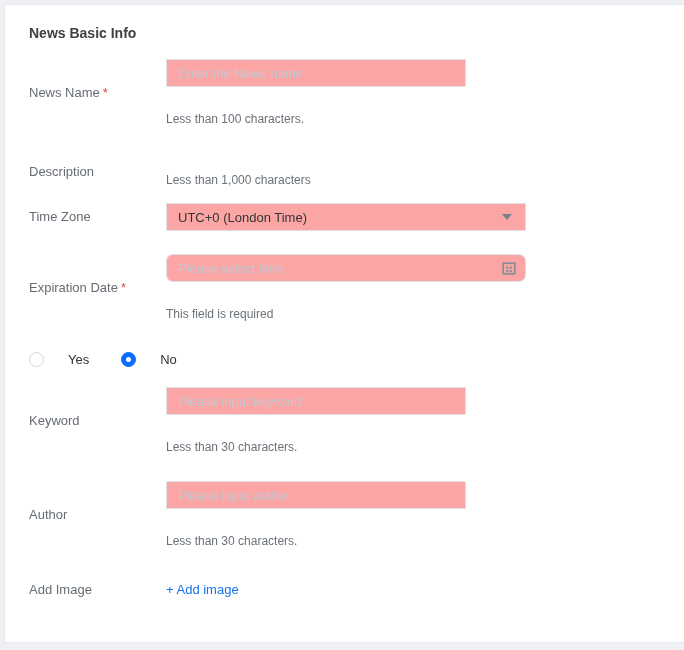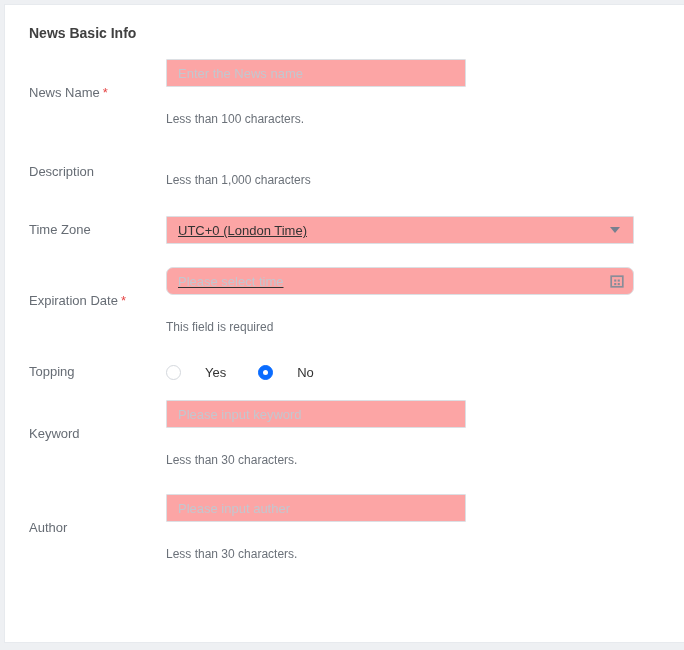--- a/index.html
+++ b/index.html
@@ -48,21 +48,21 @@
   }
   .text-input {
     width: 300px; height: 28px;
     padding: 0 11px;
     font-size: 13px;
     font-family: "Liberation Sans", sans-serif;
     color: #333;
     outline: none;
     display: block;
   }
-  .w420 { width: 468px; text-decoration: underline; }
+  .w420 { width: 360px; }
   .textarea {
     width: 420px; height: 100px;
     padding: 7px 11px;
     font-size: 13px;
     font-family: "Liberation Sans", sans-serif;
     color: #333;
     resize: none;
     outline: none;
     display: block;
   }
@@ -132,21 +132,21 @@
     color: #1673f0;
     font-size: 13px;
     line-height: 16px;
     text-decoration: none;
     cursor: pointer;
     display: inline-block;
   }
   
   .row-news { margin-top: 16px; }
   .row-desc { margin-top: 21px; }
-  .row-tz   { margin-top: 28px; }
+  .row-tz   { margin-top: 15px; }
   .row-exp  { margin-top: 23px; }
   .row-top  { margin-top: 23px; }
   .row-key  { margin-top: 14px; }
   .row-auth { margin-top: 26px; }
   .row-img  { margin-top: 33px; }
 </style>
 </head>
 <body>
 
 <div class="panel">
@@ -199,23 +199,20 @@
             <rect x="4.2" y="9.0" width="2.1" height="2.1" fill="#878d99"></rect>
             <rect x="7.7" y="9.0" width="2.1" height="2.1" fill="#878d99"></rect>
           </svg>
         </span>
       </div>
       <div class="helper">This field is required</div>
     </div>
   </div>
 
   <div class="row row-top">
-    <div class="label">
-      <span>Topping</span>
-    </div>
     <div class="control">
       <div class="radio-group">
         <span class="radio-item">
           <span class="radio-circle"></span>
           <span class="radio-label">Yes</span>
         </span>
         <span class="radio-item">
           <span class="radio-circle checked"></span>
           <span class="radio-label">No</span>
         </span>
@@ -236,14 +233,22 @@
   <div class="row row-auth">
     <div class="label">
       <span>Author</span>
     </div>
     <div class="control">
       <input type="text" class="text-input" placeholder="Please input auther" style="">
       <div class="helper">Less than 30 characters.</div>
     </div>
   </div>
 
+  <div class="row row-img">
+    <div class="label">
+      <span>Add Image</span>
+    </div>
+    <div class="control">
+      <a class="add-link">+ Add image</a>
+    </div>
+  </div>
 
 </div>
 
 </body></html>

